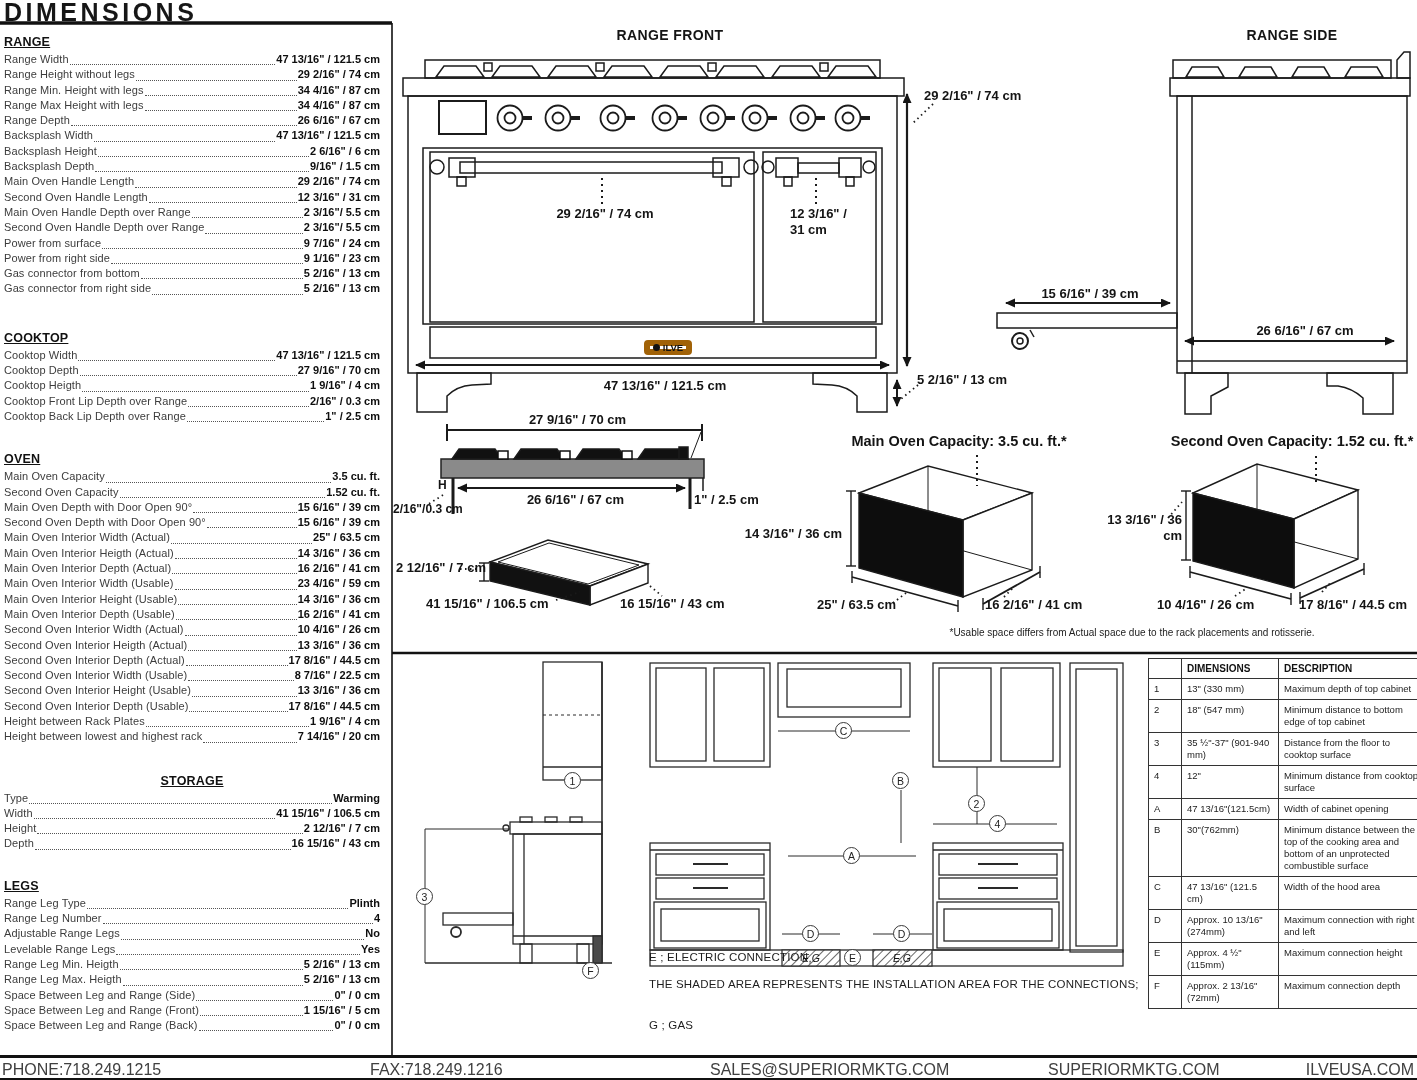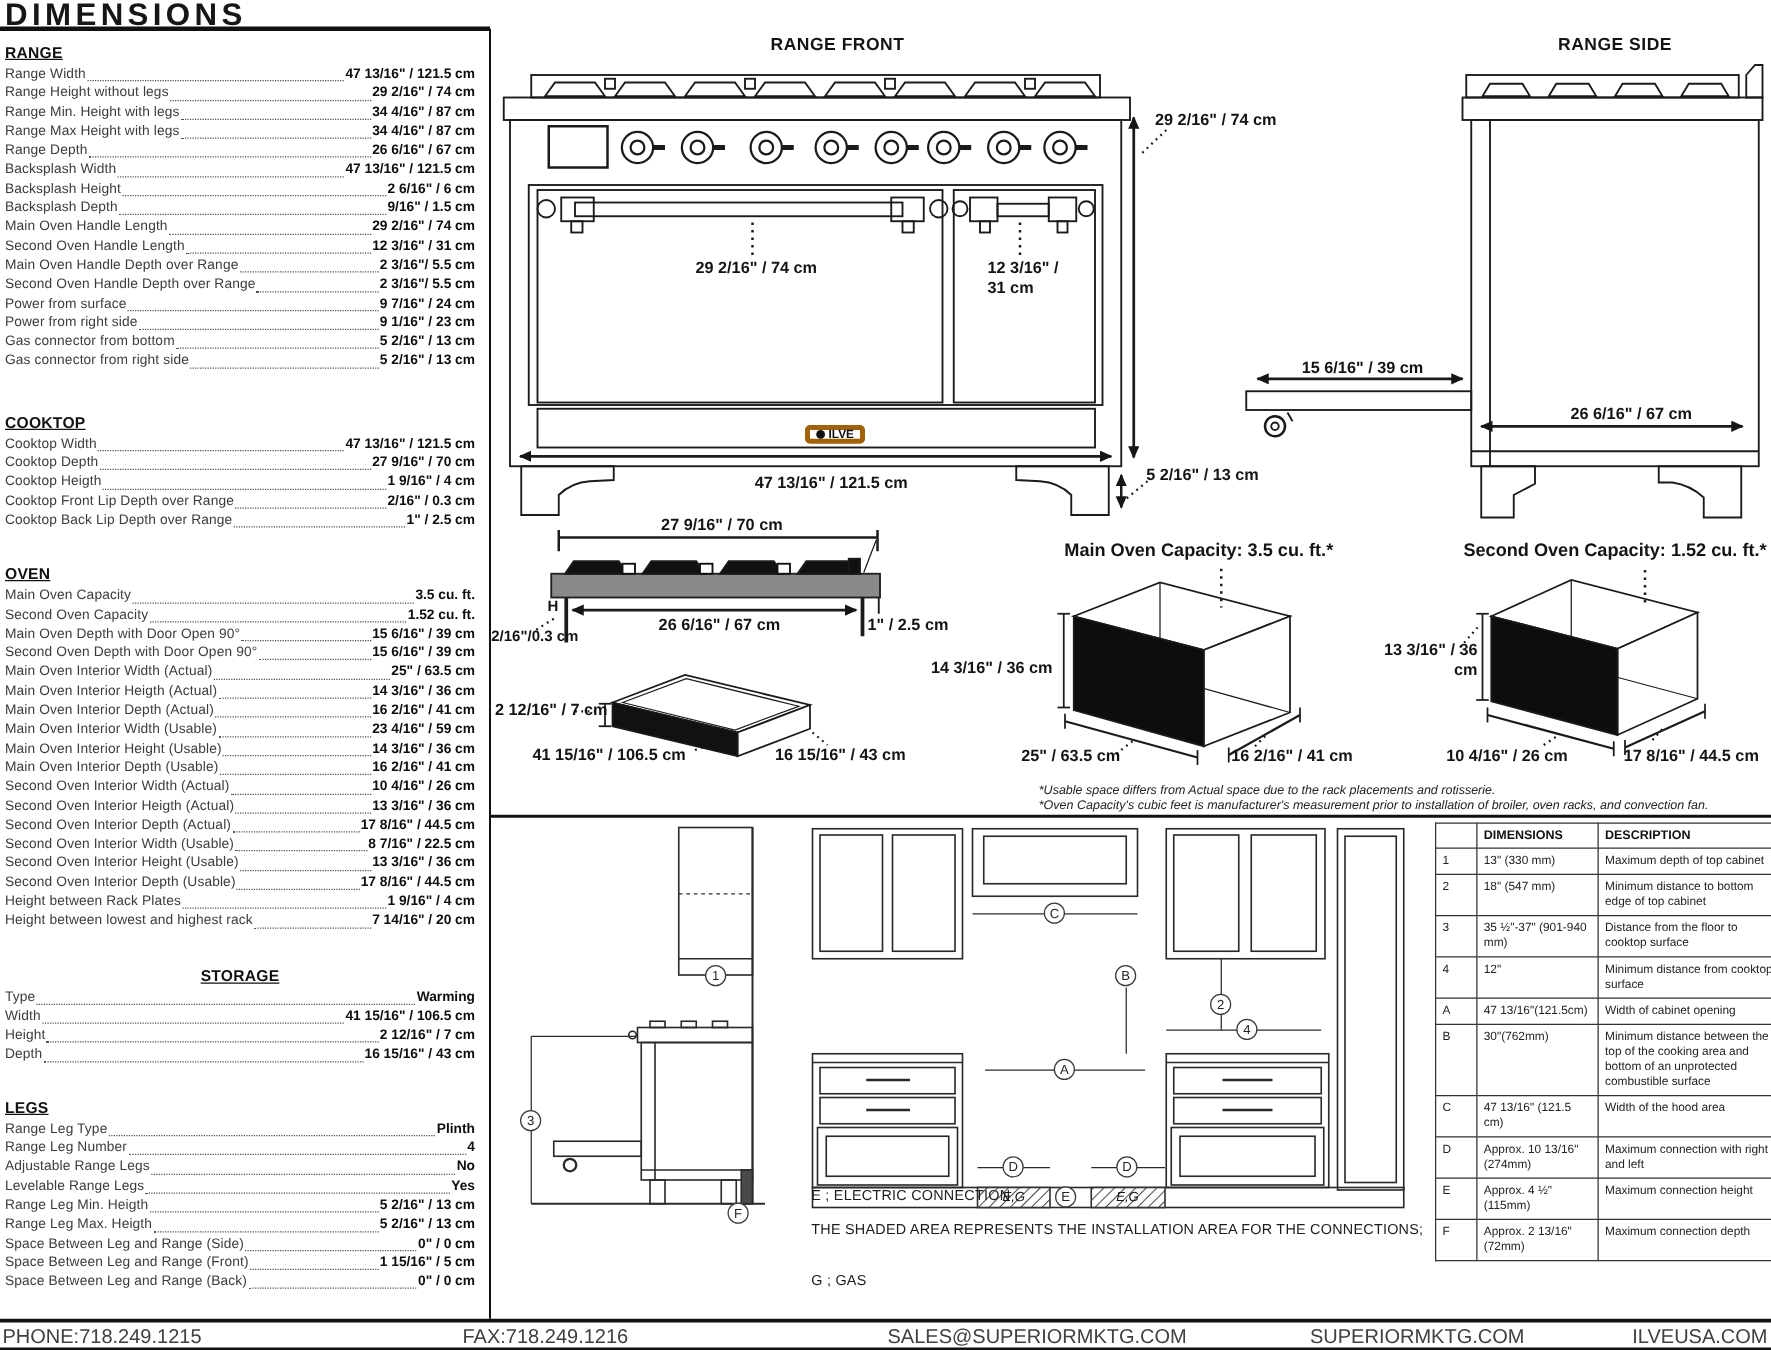--- a/index.html
+++ b/index.html
@@ -23,29 +23,29 @@
   .spec-label{white-space:nowrap;letter-spacing:.1px;}
   .spec-dots{flex:1;border-bottom:1.5px dotted #555;margin:0 1px;align-self:flex-end;margin-bottom:3px;min-width:6px;}
   .spec-value{white-space:nowrap;font-weight:bold;color:#0e0e0e;}
   
   .section-title{position:absolute;font-size:14px;font-weight:bold;letter-spacing:.4px;color:#141414;text-align:center;}
   .dim{position:absolute;font-weight:bold;font-size:13px;color:#141414;white-space:pre-line;line-height:16px;}
   .dim.c{text-align:center;}
   .dim.r{text-align:right;}
   .dim.sm{font-size:12px;}
   .dtitle{position:absolute;font-weight:bold;font-size:14.5px;color:#141414;text-align:center;}
-  .fnote{position:absolute;left:831px;top:627px;width:564px;text-align:left;font-size:10px;line-height:12px;color:#222;font-style:italic;}
+  .fnote{position:absolute;left:850px;top:627px;width:564px;text-align:center;font-size:10px;line-height:12px;color:#222;}
   .fnote span{display:block;}
   
   .marker{position:absolute;width:17px;height:17px;border:1.4px solid #3a3a3a;border-radius:50%;
     background:#fff;font-size:10.5px;display:flex;align-items:center;justify-content:center;color:#222;box-sizing:border-box;}
   .eg{position:absolute;width:50px;text-align:center;font-style:italic;font-size:10.5px;color:#111;}
   .note{position:absolute;font-size:11.5px;color:#1d1d1d;letter-spacing:.2px;}
   
-  .ilve-logo{position:absolute;left:644px;top:340px;width:48px;height:15px;border:4px solid #a16207;border-radius:4px;
+  .ilve-logo{position:absolute;left:644px;top:340px;width:48px;height:15px;border:6px solid #a16207;border-radius:4px;
     display:flex;align-items:center;justify-content:center;gap:3px;font-size:9.5px;font-weight:bold;box-sizing:border-box;background:#fff;}
   .ilve-dot{width:7px;height:7px;border-radius:50%;background:#111;flex:0 0 auto;}
   
   #dim-table{position:absolute;left:1148px;top:658px;width:264px;border-collapse:collapse;table-layout:fixed;}
   #dim-table th,#dim-table td{border:1.2px solid #333;vertical-align:top;text-align:left;padding:4px 5px;}
   #dim-table th{font-size:10px;font-weight:bold;}
   #dim-table td{font-size:9.5px;line-height:12px;color:#222;}
   #dim-table .tid{width:22px;}
   #dim-table .tdim{width:86px;}
   #dim-table .tdesc{width:140px;}
@@ -688,21 +688,20 @@
 <div class="dim" style="left:817px;top:597px;">25" / 63.5 cm</div>
 <div class="dim" style="left:985px;top:597px;">16 2/16" / 41 cm</div>
 
 <div class="dtitle" style="left:1168px;top:433px;width:248px;">Second Oven Capacity: 1.52 cu. ft.*</div>
 <div class="dim r" style="left:1090px;top:512px;width:92px;">13 3/16" / 36 cm</div>
 <div class="dim" style="left:1157px;top:597px;">10 4/16" / 26 cm</div>
 <div class="dim" style="left:1299px;top:597px;">17 8/16" / 44.5 cm</div>
 
 <div class="fnote">
   <span>*Usable space differs from Actual space due to the rack placements and rotisserie.</span>
-  <span>*Oven Capacity's cubic feet is manufacturer's measurement prior to installation of broiler, oven racks, and convection fan.</span>
 </div>
 
 <div class="ilve-logo">
   <span class="ilve-dot"></span>
   <span>ILVE</span>
 </div>
 
 <div class="marker" style="left:564px;top:772px;">1</div>
 <div class="marker" style="left:416px;top:888px;">3</div>
 <div class="marker" style="left:582px;top:962px;">F</div>

